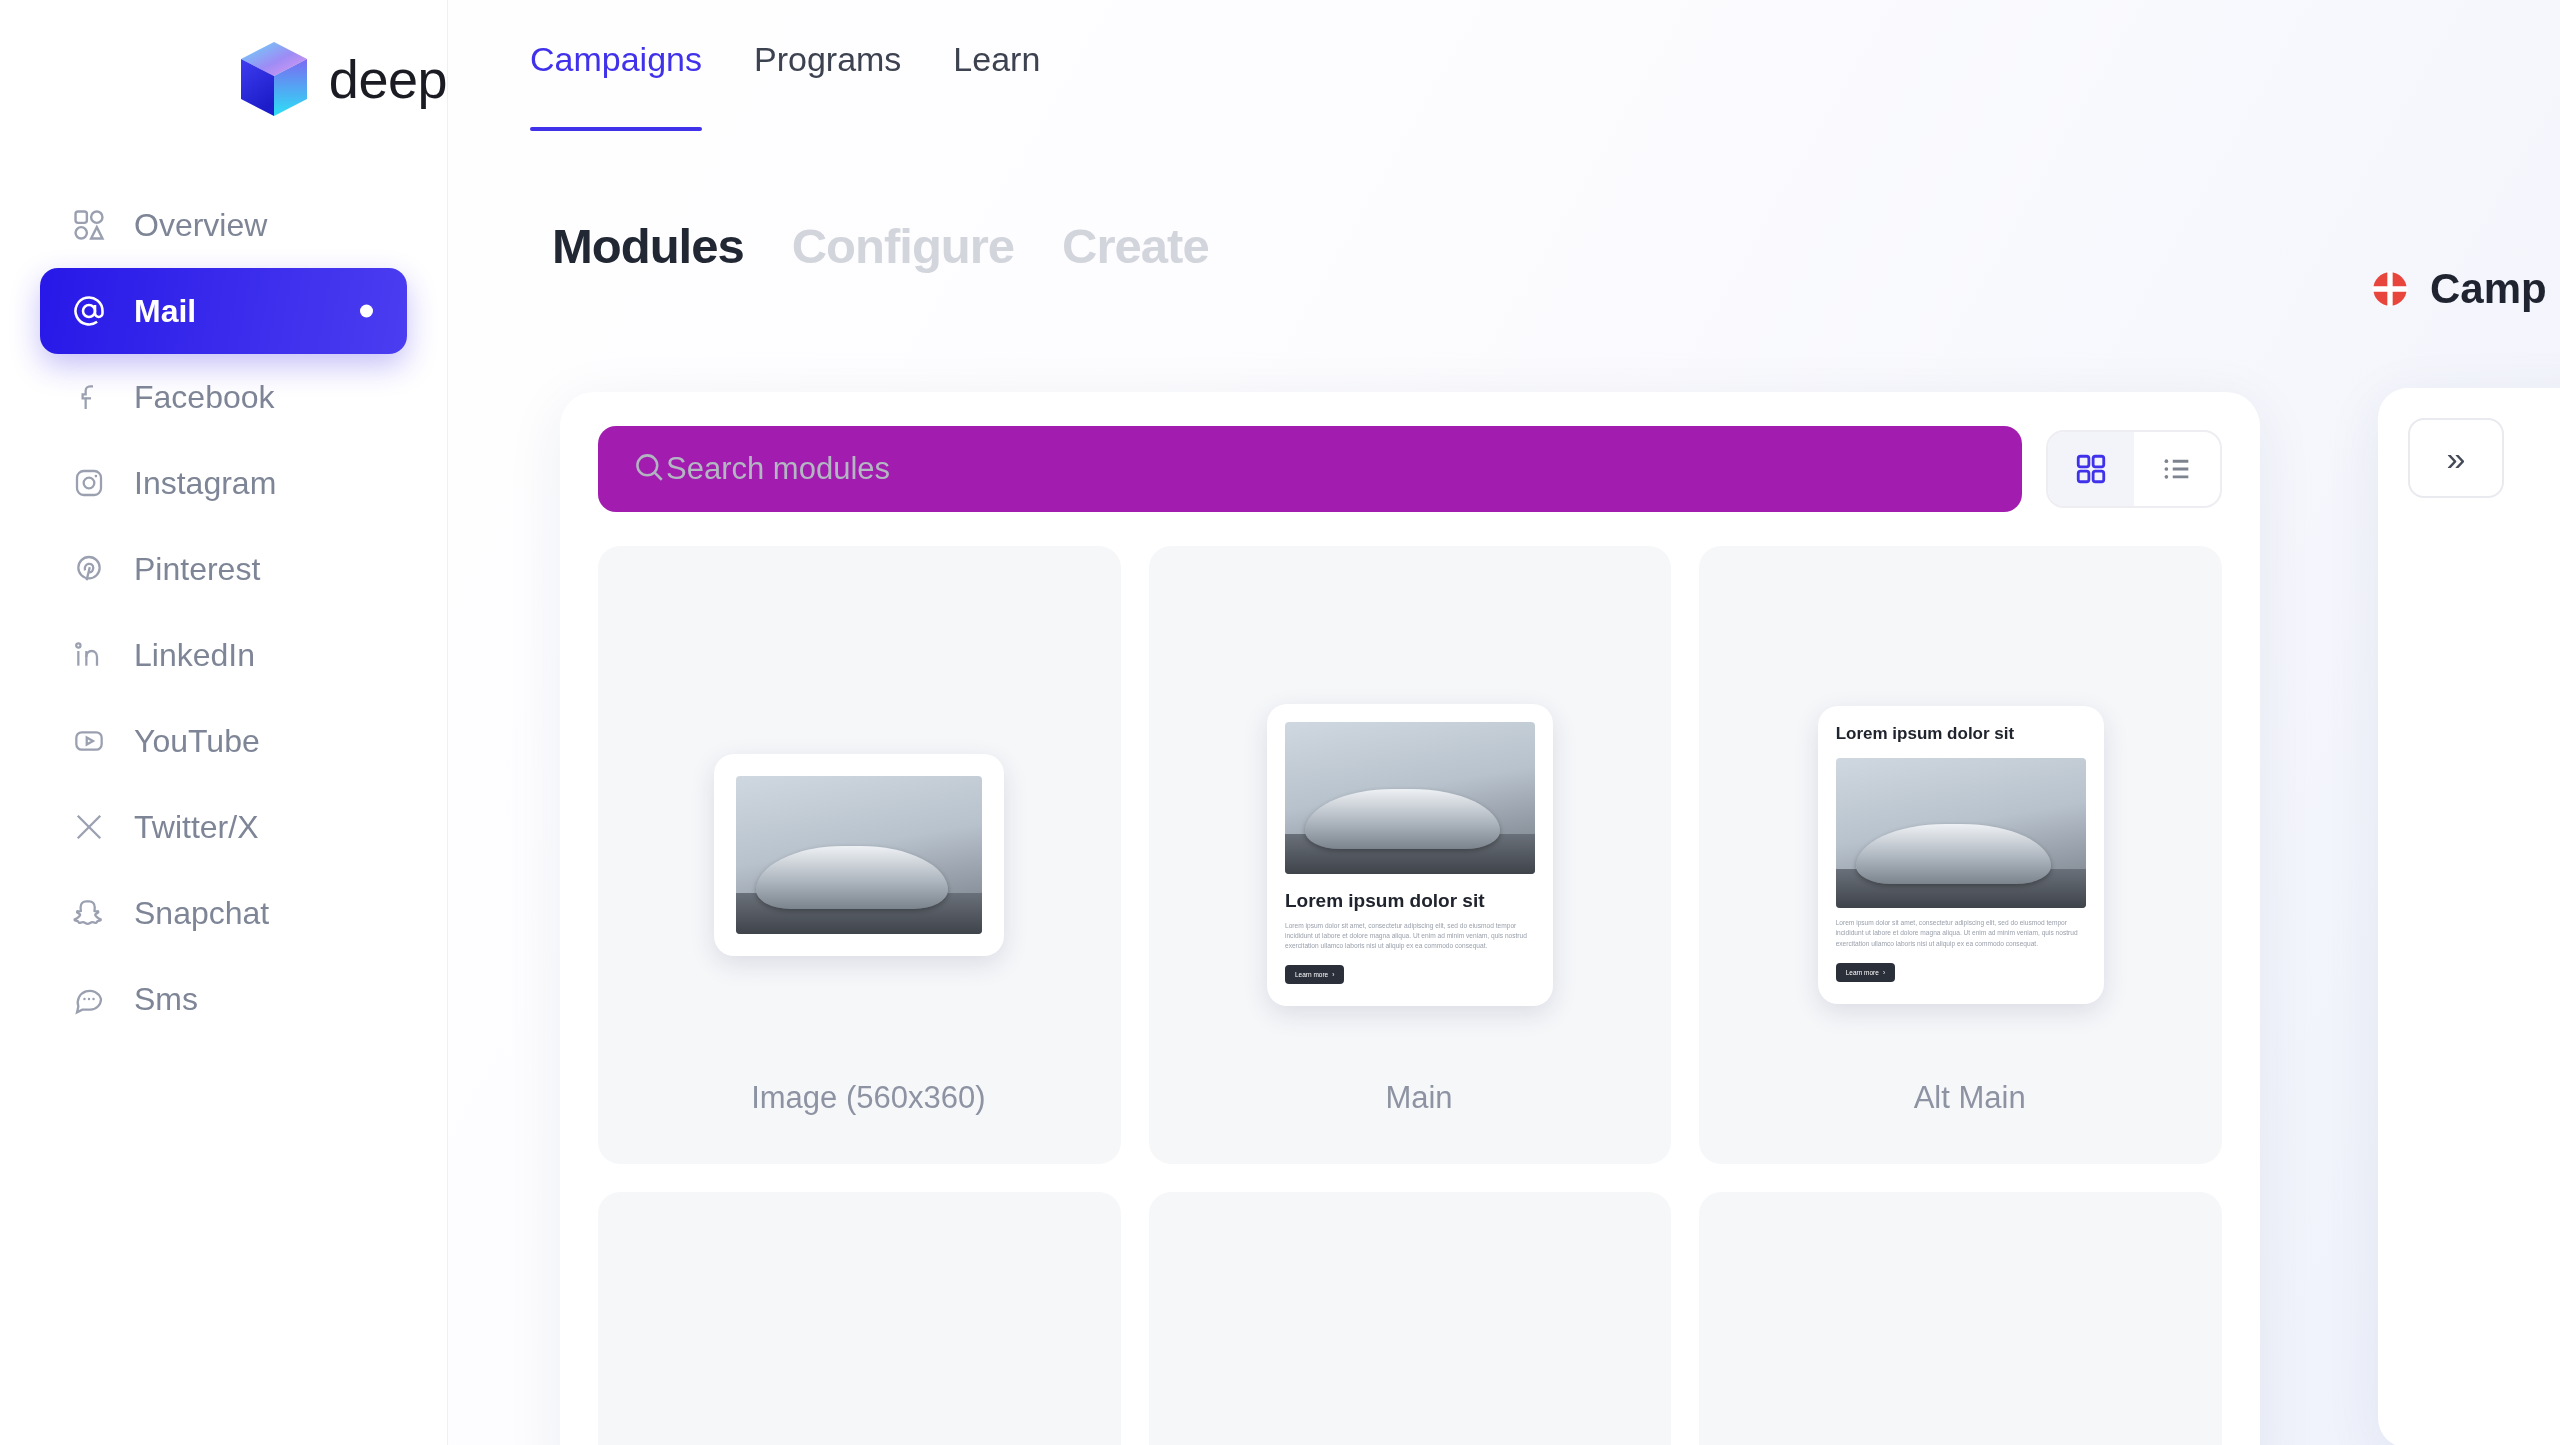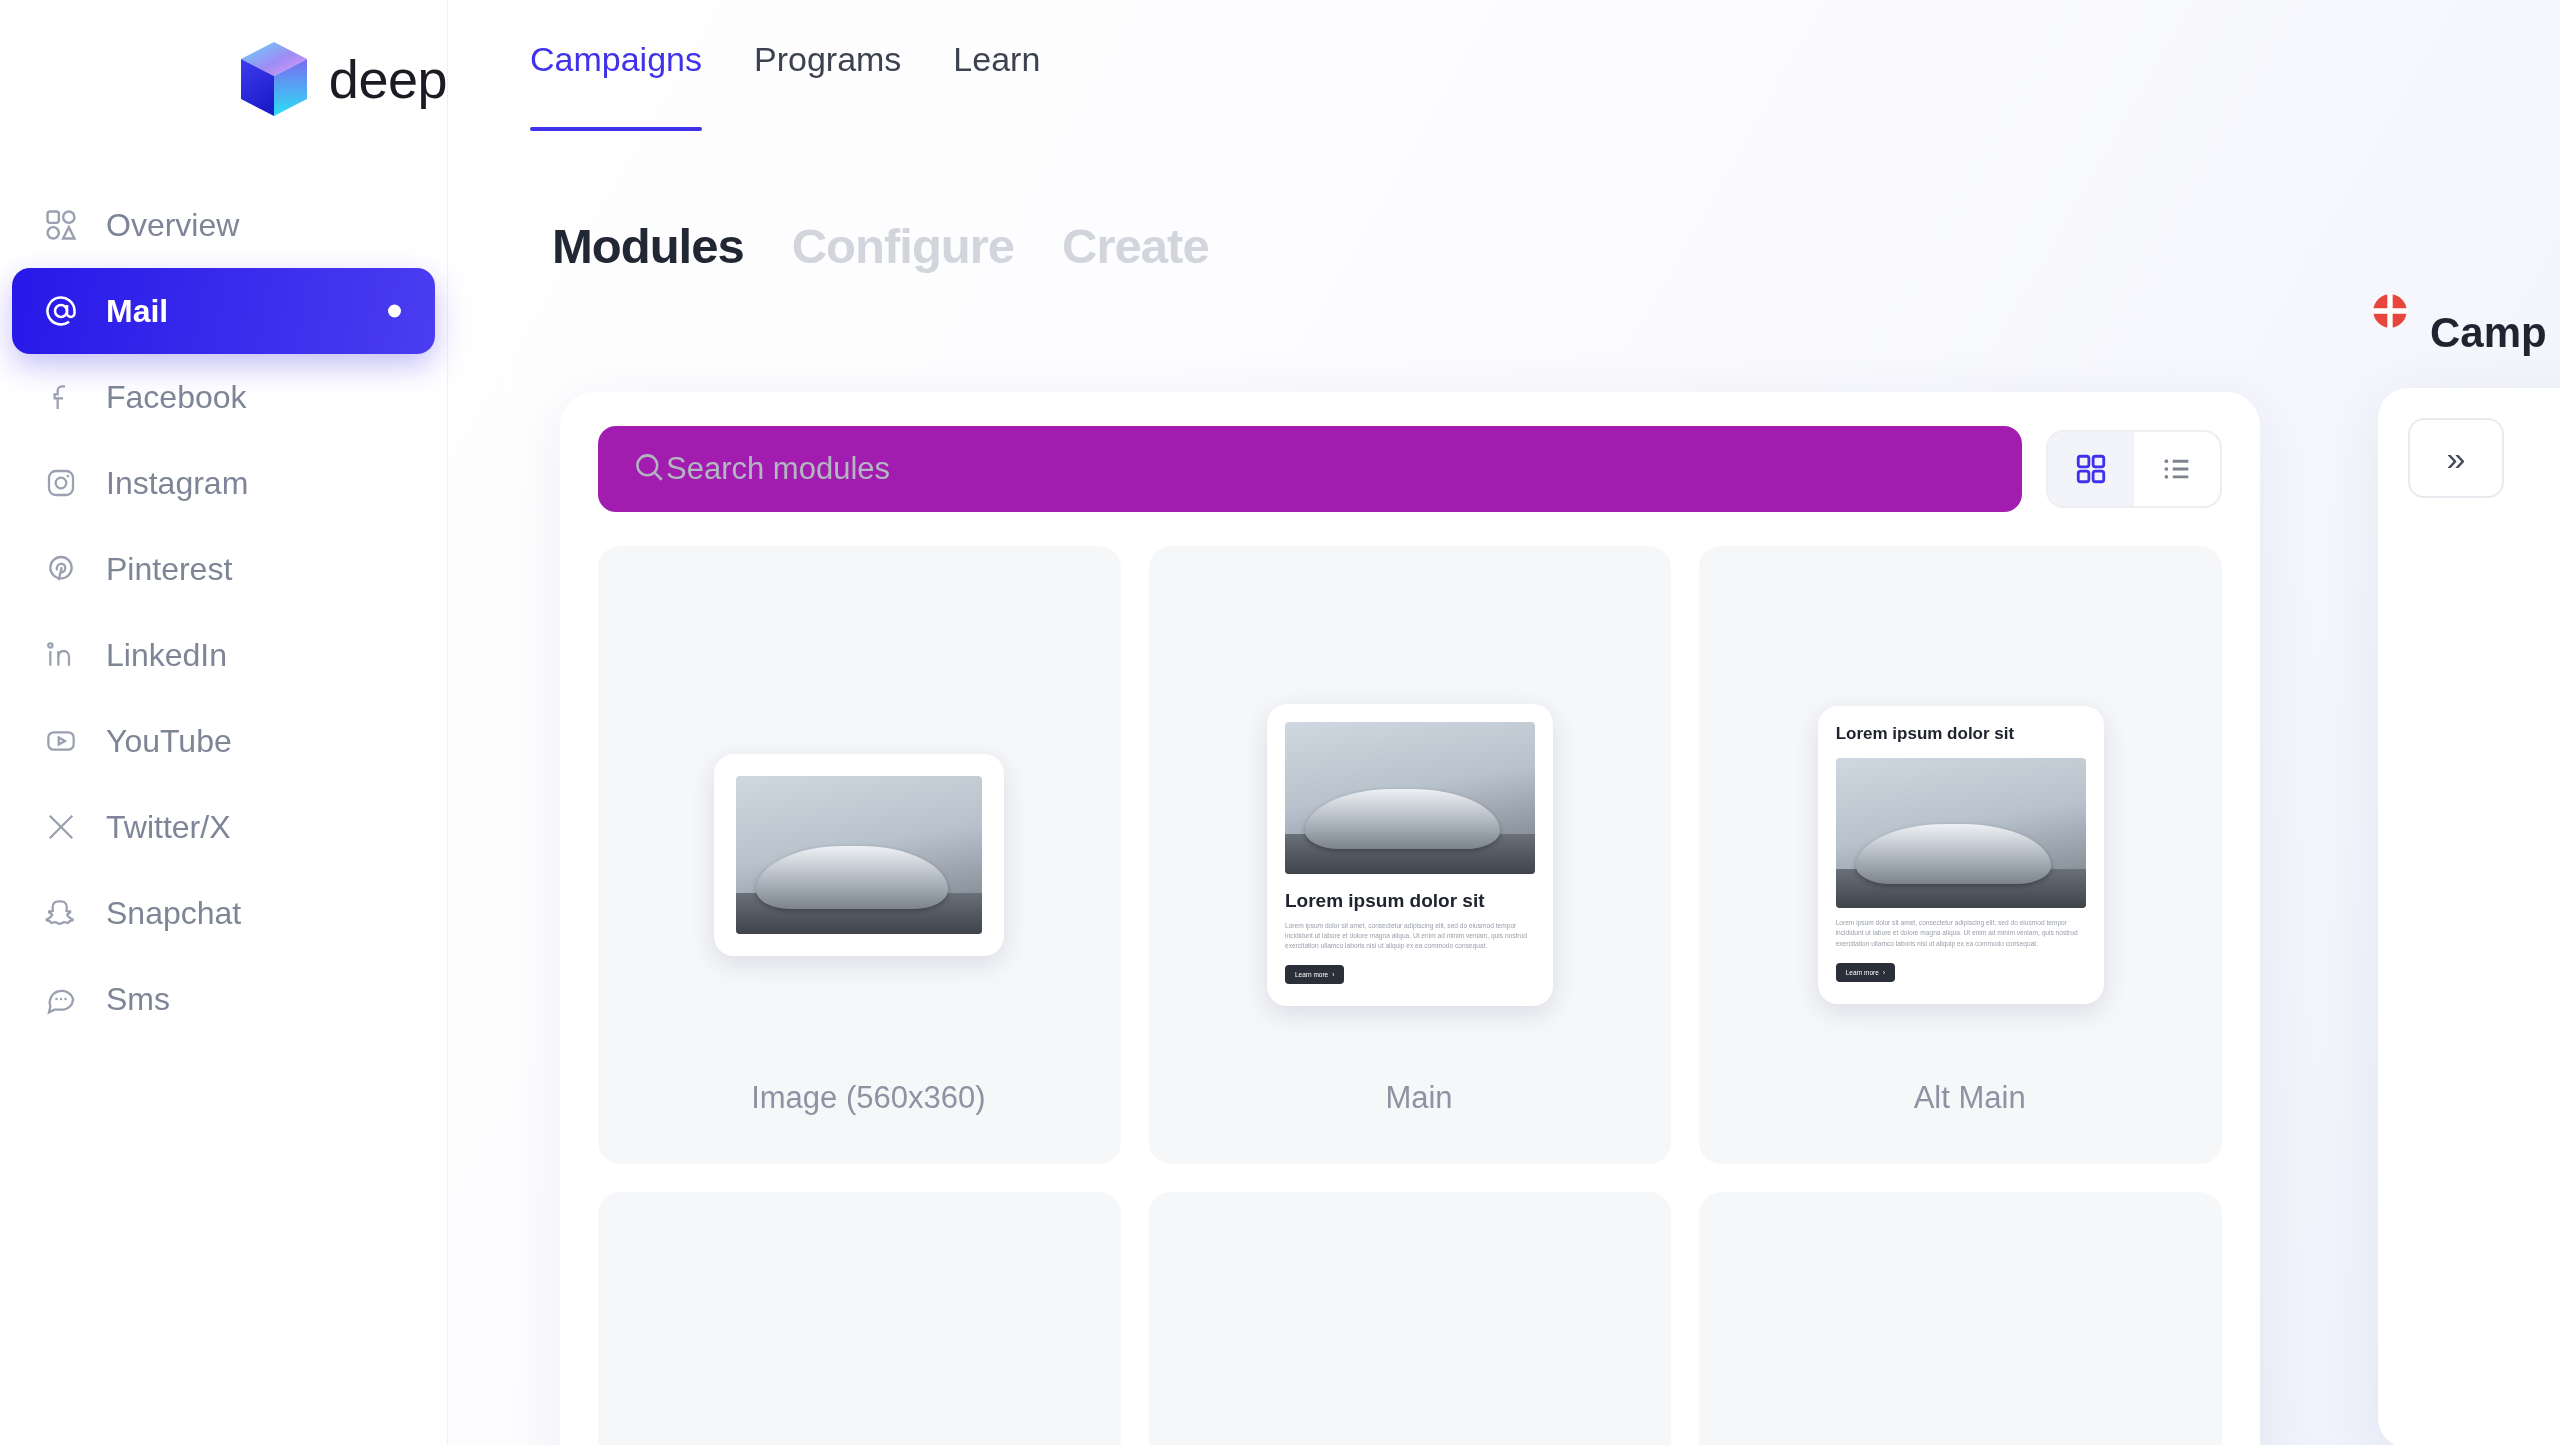--- a/index.html
+++ b/index.html
@@ -20,21 +20,21 @@
     position: absolute; left: 0; top: 0;
     width: 448px; height: 1445px;
     background: #ffffff;
     border-right: 1px solid #f0f0f3;
     z-index: 5;
   }
   .brand { display: flex; align-items: center; gap: 22px; padding: 38px 0 0 68px; height: 120px; justify-content: flex-end; }
   .cube { width: 66px; height: 74px; position: relative; }
   .brand-name { font-size: 54px; letter-spacing: -0.5px; color: #1b1b23; font-weight: 400; }
 
-  .nav { margin-top: 62px; padding: 0 12px; }
+  .nav { margin-top: 62px; padding: 0 40px; }
   .nav-item {
     display: flex; align-items: center; gap: 26px;
     height: 86px; padding: 0 30px; border-radius: 18px;
     color: #7e8596; font-size: 32px; font-weight: 400;
     position: relative;
   }
   .nav-item .ic { width: 38px; height: 38px; display: flex; align-items: center; justify-content: center; flex: 0 0 38px; }
   .nav-item.active {
     background: linear-gradient(100deg, #2718e8 0%, #4b3df0 100%);
     color: #ffffff; font-weight: 700;
@@ -102,21 +102,21 @@
     box-shadow: 0 2px 5px rgba(0,0,0,0.3);
   }
   .mini-img::before {
     content:""; position:absolute; left:0; bottom:0; width:100%; height:26%;
     background: linear-gradient(180deg,#6a7079 0%, #3f444b 100%);
   }
   .mini-h { color:#20242e; font-weight:600; }
   .mini-btn { background:#2b2f3a; border-radius:4px; color:#fff; display:inline-flex; align-items:center; gap:4px; }
   .rail-head { position:absolute; left:2370px; top:265px; display:flex; align-items:center; gap:20px; z-index:6;}
   .rail-icon { width:40px; height:40px; position:relative; }
-  .rail-title { font-size: 42px; font-weight: 600; color:#1f2430; white-space: nowrap; margin-top: 44px; }
+  .rail-title { font-size: 42px; font-weight: 600; color:#1f2430; white-space: nowrap; }
   .rail-card {
     position:absolute; left:2378px; top:388px; width:400px; height:1060px;
     background:#fff; border-radius:30px; box-shadow:0 12px 60px rgba(30,36,80,0.07);
     padding: 30px;
   }
   .chev {
     width:96px; height:80px; border:2px solid #e9eaef; border-radius:16px;
     display:flex; align-items:center; justify-content:center; color:#454a58; font-size:34px;
   }
 </style>

